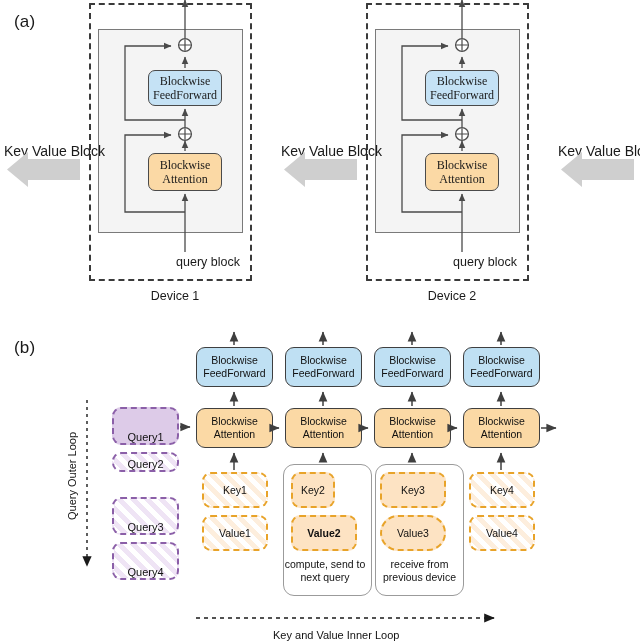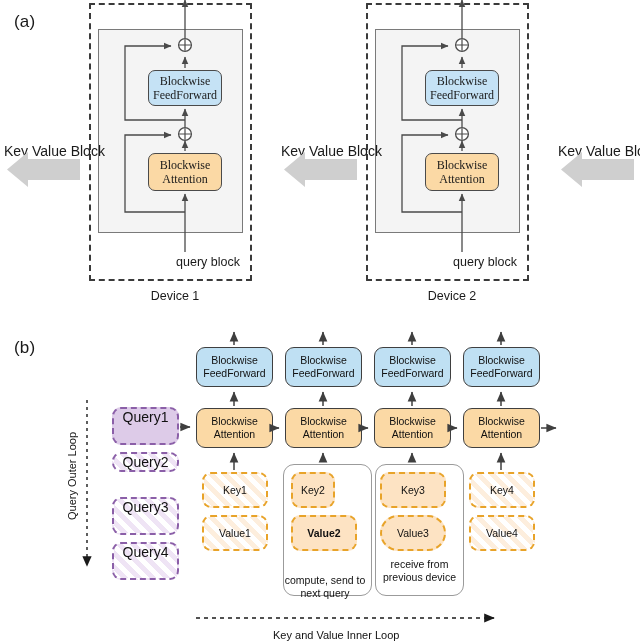--- a/index.html
+++ b/index.html
@@ -30,22 +30,22 @@
 
   .kv-label{font-size:14px;color:#1a1a1a;white-space:nowrap;}
 
   
   .bblk{border-radius:9px;display:flex;flex-direction:column;align-items:center;
         justify-content:center;text-align:center;line-height:1.2;
         font-size:10.5px;color:#111;}
   .bff{background:#bfe0f3;border:1.7px solid #3f3f3f;}
   .battn{background:#fbd9a5;border:1.7px solid #3f3f3f;}
 
-  .qblk{border-radius:9px;display:flex;align-items:flex-start;justify-content:center;
-        font-size:14px;color:#111;border:2px dashed #8b5fa8;}
+  .qblk{border-radius:9px;display:flex;align-items:flex-end;justify-content:center;
+        font-size:11px;color:#111;border:2px dashed #8b5fa8;}
   .q-solid{background:#ddcbe8;}
   .q-hatch{background:
       repeating-linear-gradient(45deg,#ffffff 0 5px,#efe4f5 5px 10px);}
 
   .kvblk{border-radius:9px;display:flex;align-items:center;justify-content:center;
          font-size:10.5px;color:#111;border:2px dashed #e8a329;}
   .kv-solid{background:#fde3c3;}
   .kv-hatch{background:
       repeating-linear-gradient(45deg,#ffffff 0 5px,#fdeedd 5px 10px);}
 
@@ -99,21 +99,21 @@
   <div class="abs kv-label" style="left:281px;top:143px;">Key Value Block</div>
   <div class="abs kv-label" style="left:558px;top:143px;">Key Value Block</div>
 
   <div class="abs panel-letter" style="left:14px;top:338px;">(b)</div>
 
   <div class="abs loop-label vert-label" style="left:66px;top:520px;">Query Outer Loop</div>
 
   <div class="abs groupbox" style="left:283px;top:464px;width:89px;height:132px;"></div>
   <div class="abs groupbox" style="left:375px;top:464px;width:89px;height:132px;"></div>
 
-  <div class="abs group-caption" style="left:283px;top:558px;width:84px;margin-top:16px;">
+  <div class="abs group-caption" style="left:283px;top:558px;width:84px;">
     <div>compute, send to</div>
     <div>next query</div>
   </div>
   <div class="abs group-caption" style="left:375px;top:558px;width:89px;">
     <div>receive from</div>
     <div>previous device</div>
   </div>
 
   <div class="abs qblk q-solid" style="left:112px;top:407px;width:67px;height:38px;">
     <span>Query1</span>

